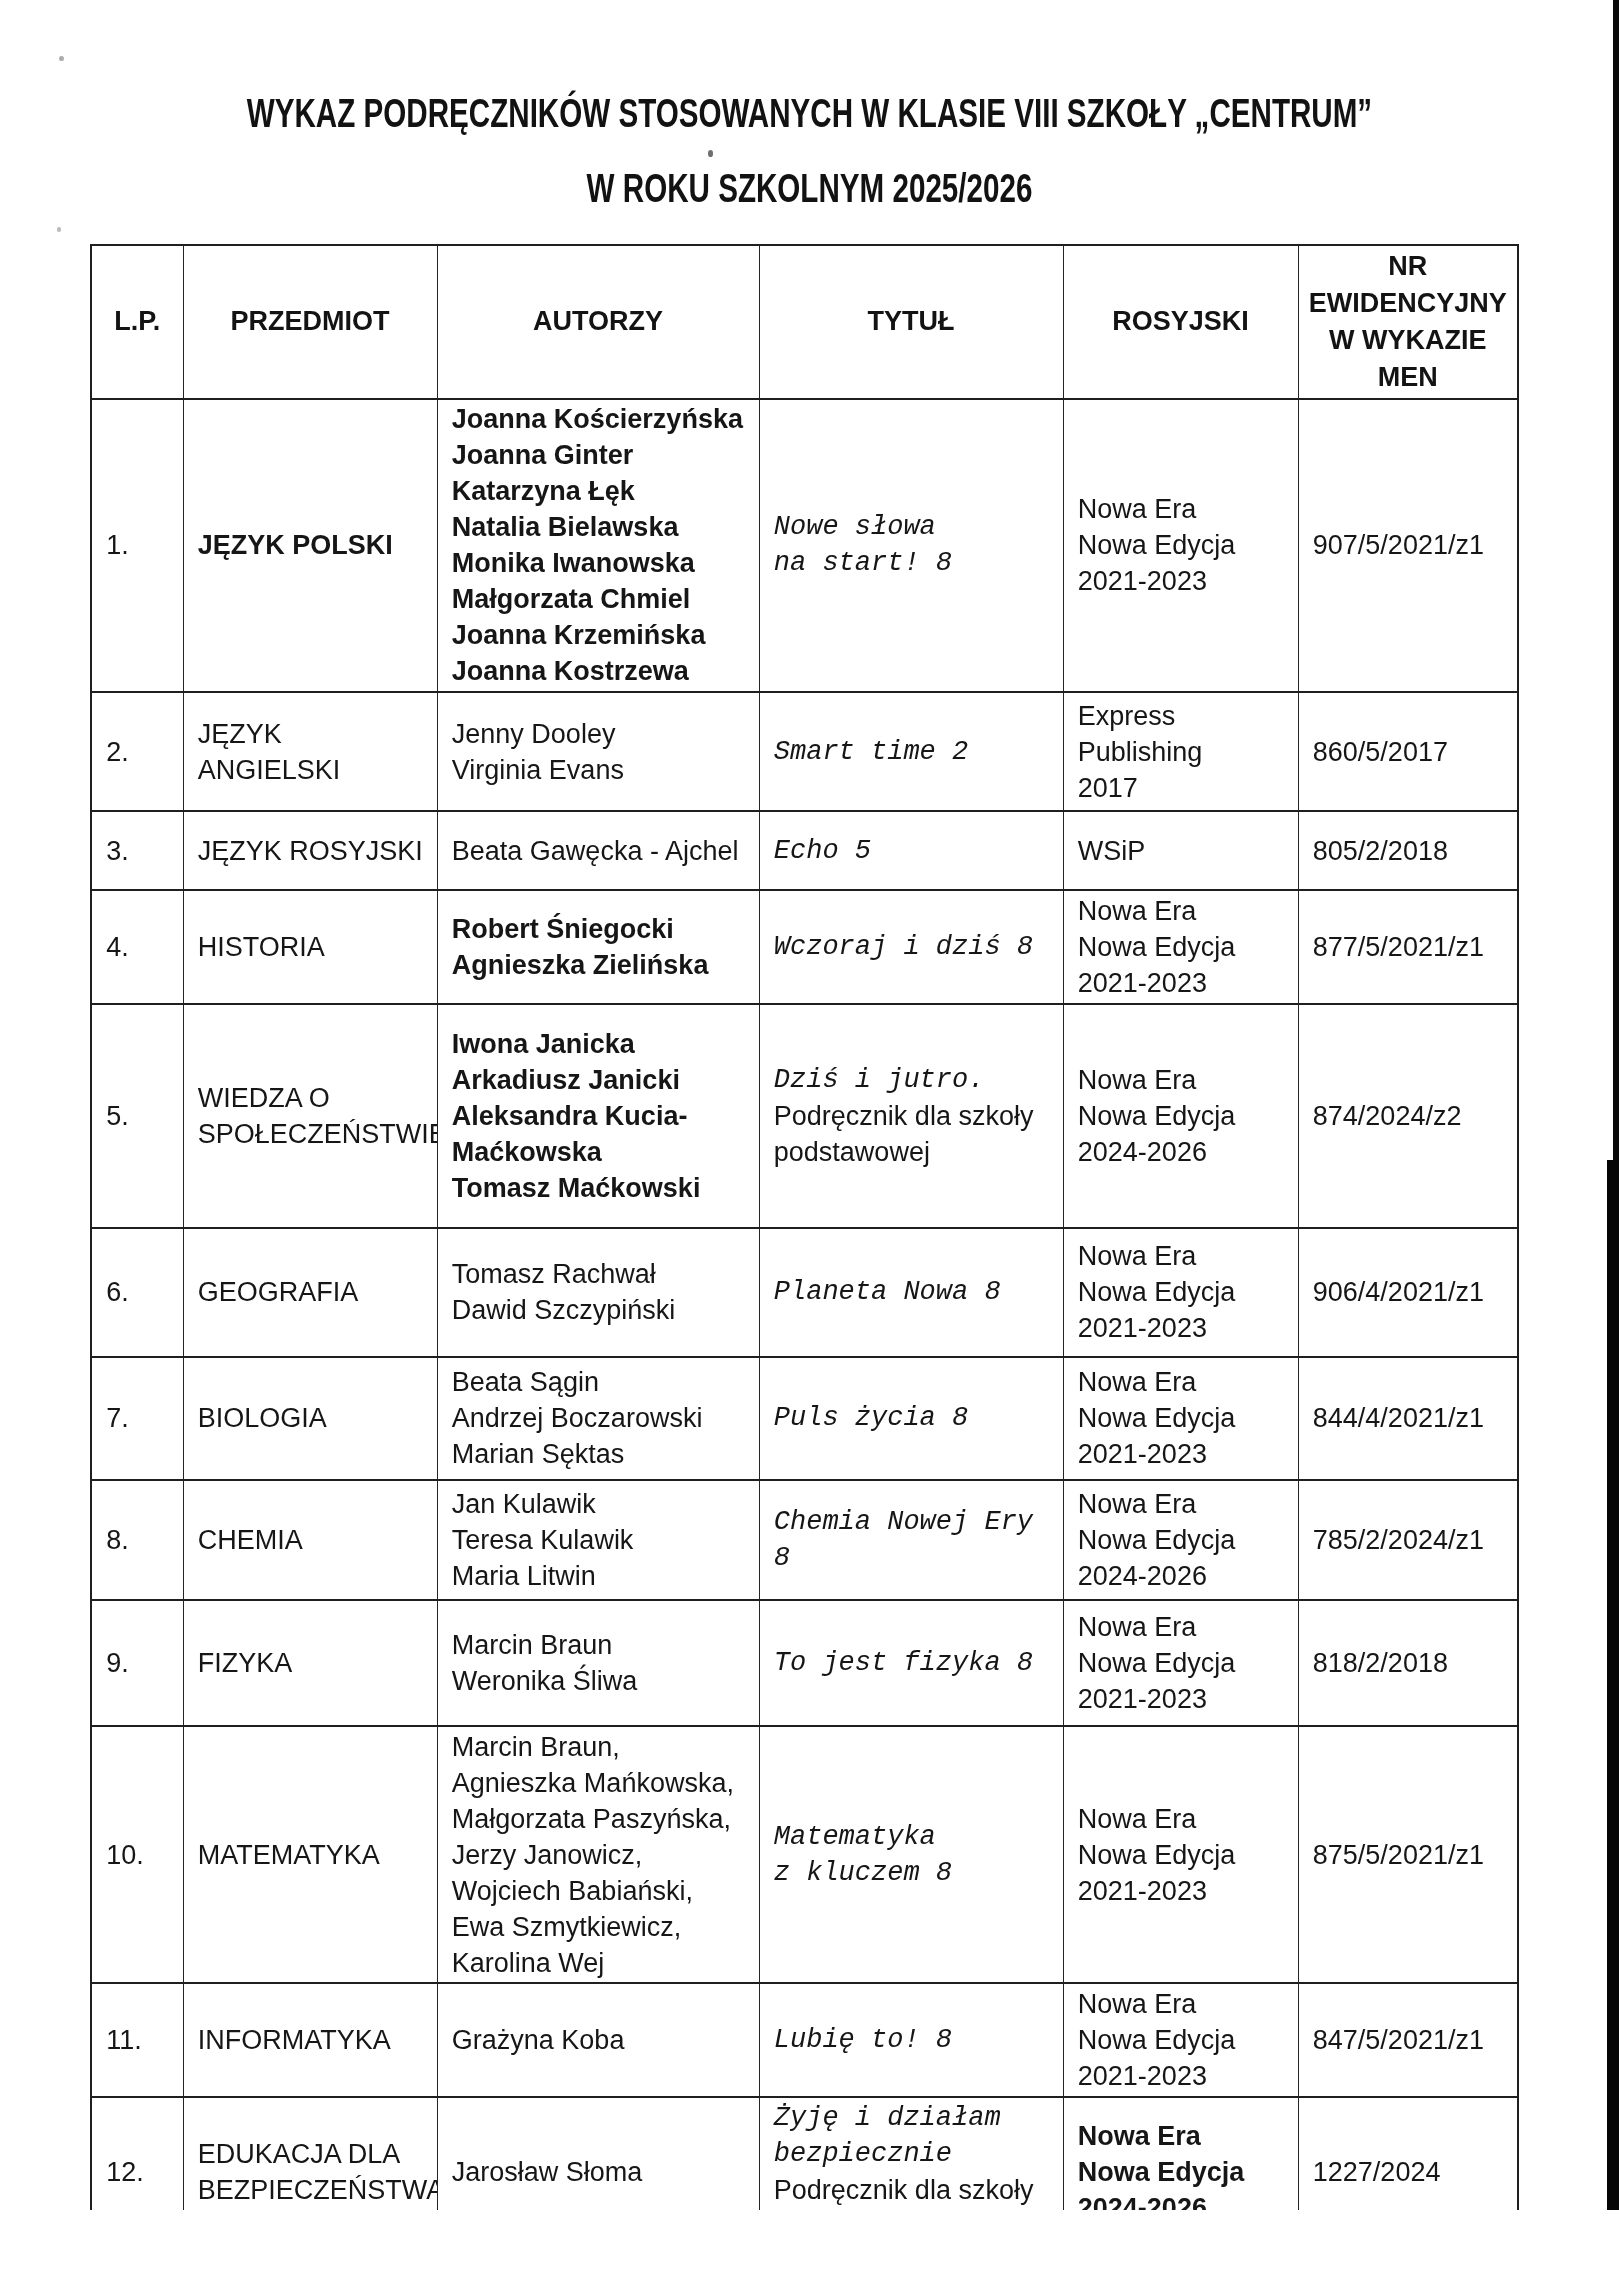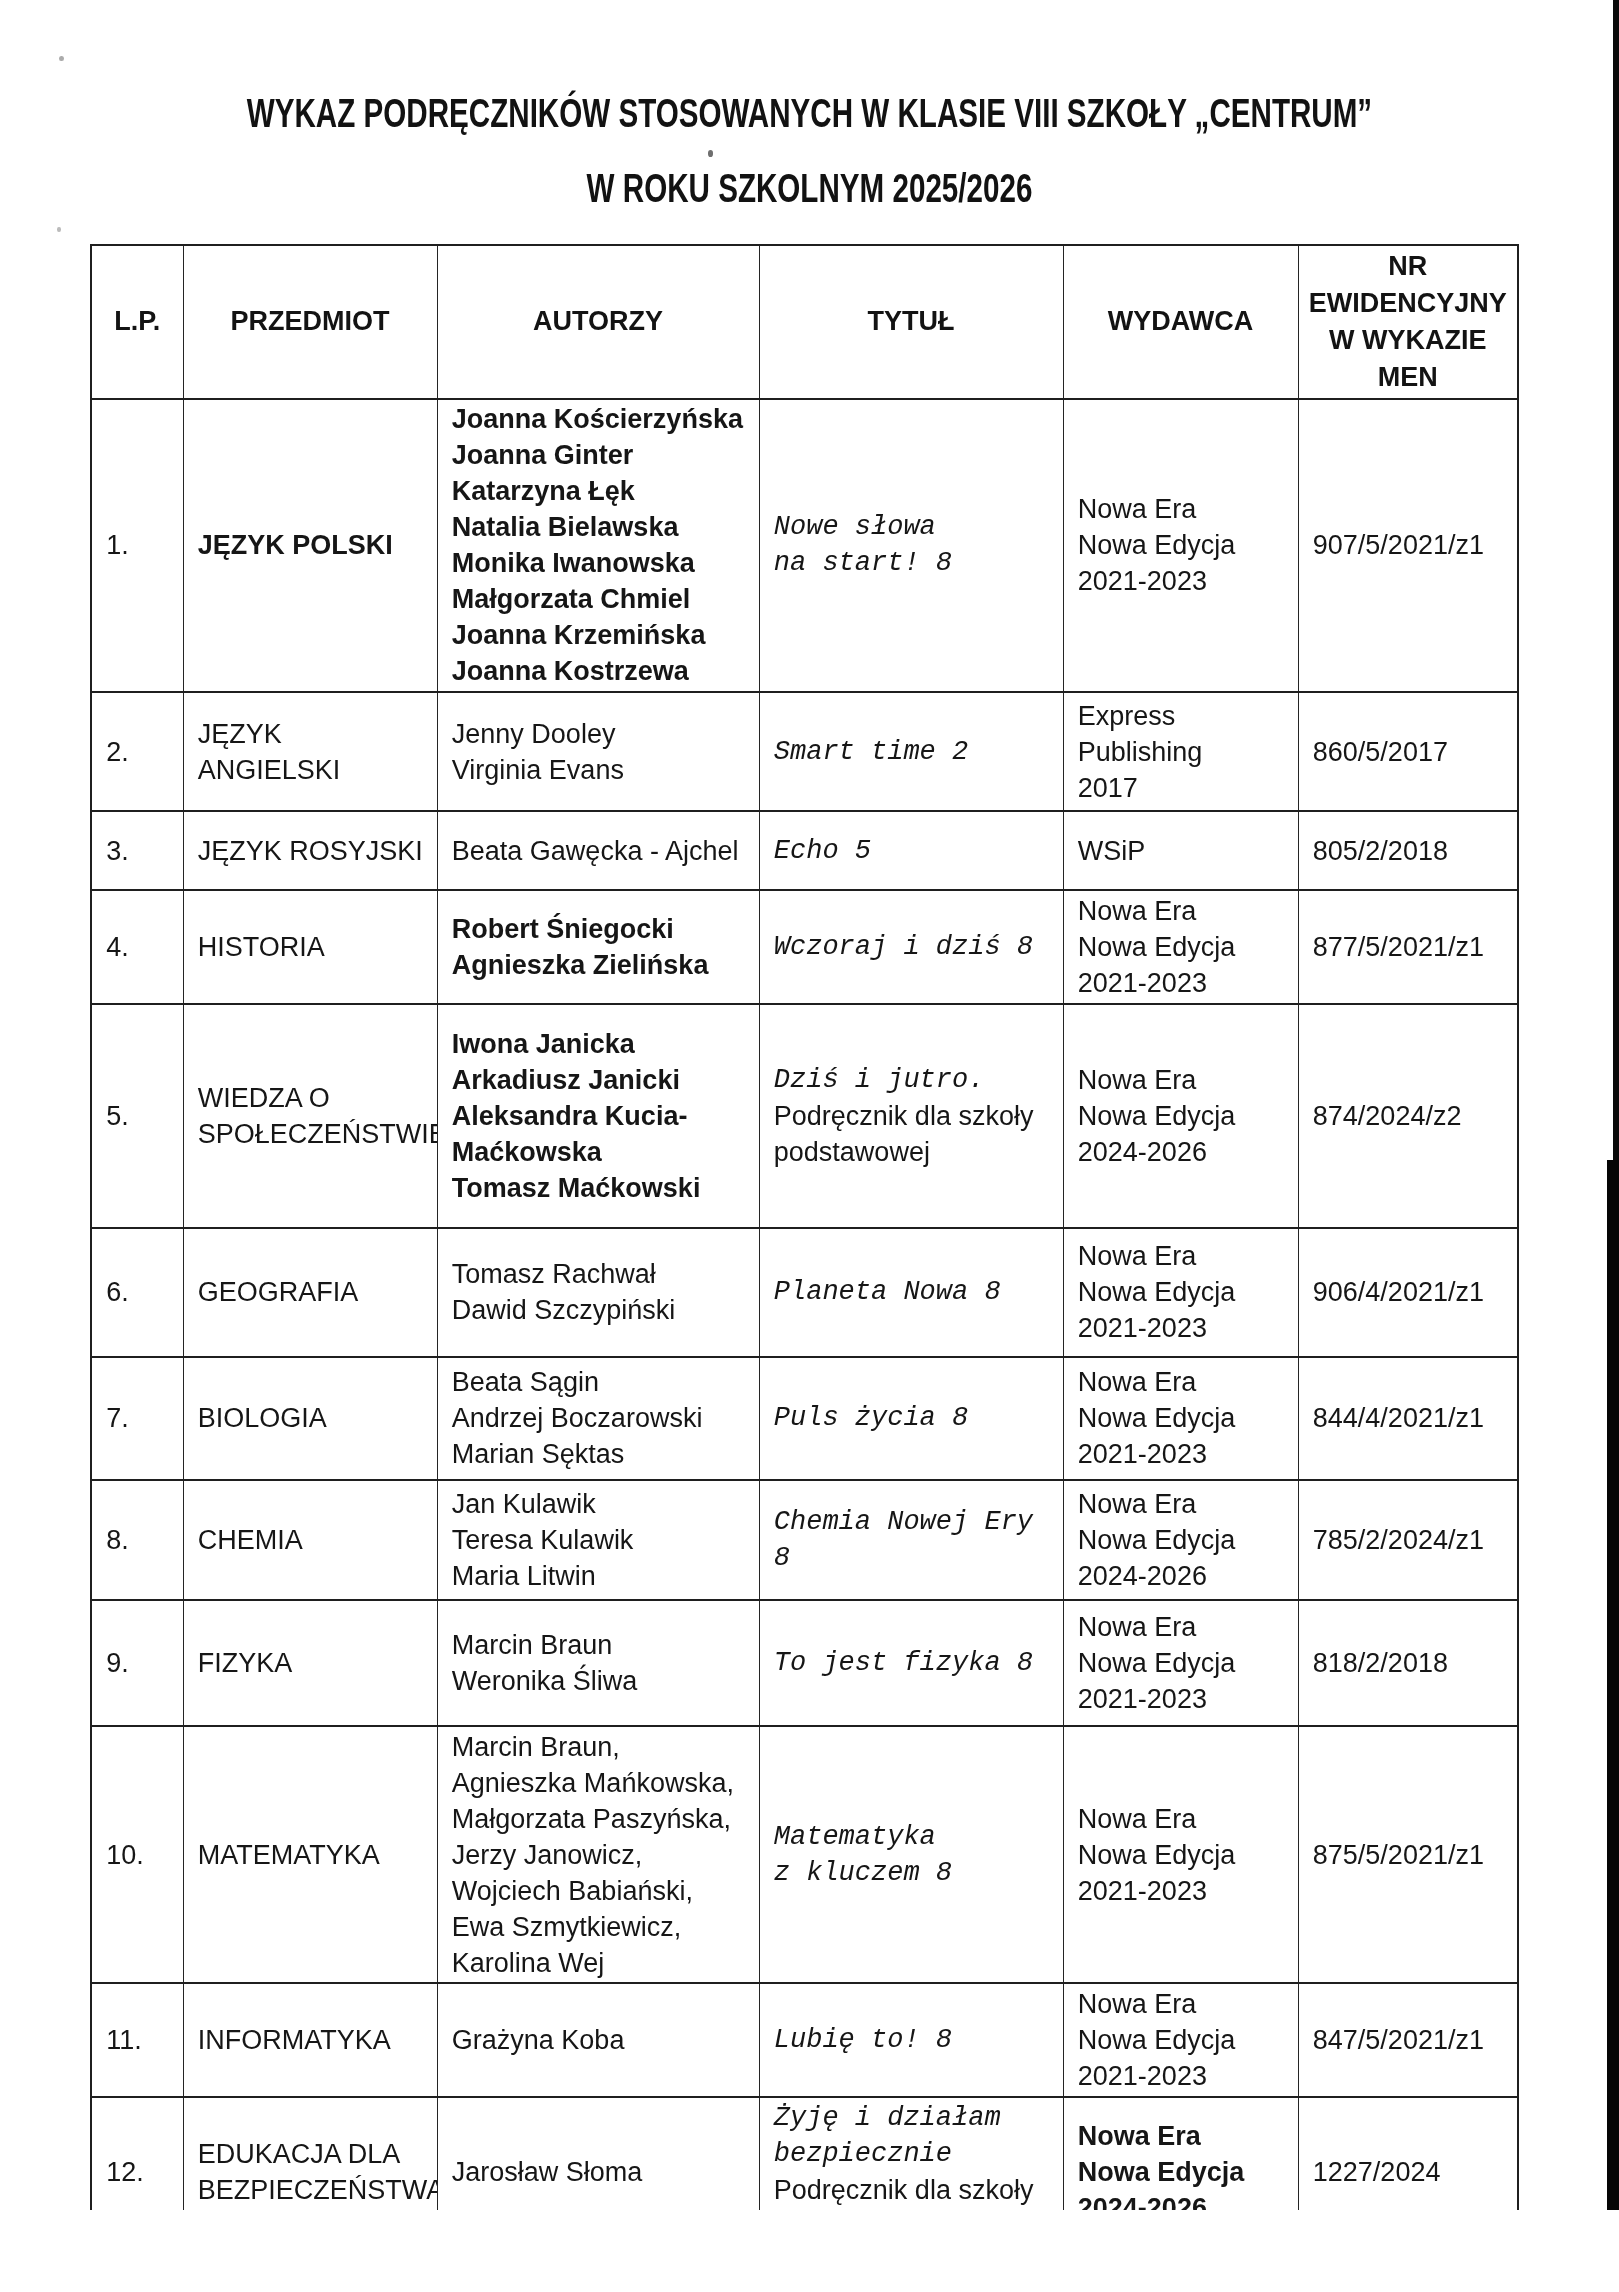--- a/index.html
+++ b/index.html
@@ -125,21 +125,21 @@
         <th>
             <div class="cell-text">PRZEDMIOT</div>
           </th>
         <th>
             <div class="cell-text">AUTORZY</div>
           </th>
         <th>
             <div class="cell-text">TYTUŁ</div>
           </th>
         <th>
-            <div class="cell-text">WYDAWCA</div>
+            <div class="cell-text">ROSYJSKI</div>
           </th>
         <th>
             <div class="cell-text">NR
 EWIDENCYJNY
 W WYKAZIE
 MEN</div>
           </th>
       </tr>
     </thead>
     <tbody>

